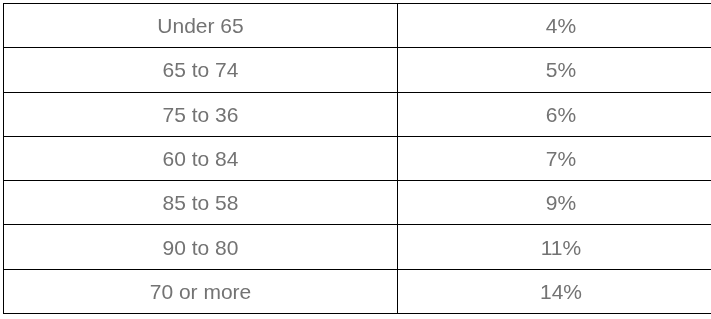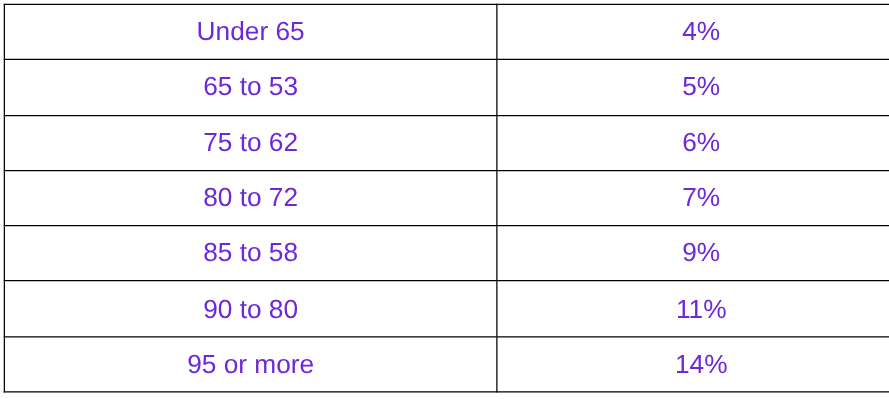--- a/index.html
+++ b/index.html
@@ -31,65 +31,65 @@
     background: #ffffff;
   }
 
   table.data-table td {
     border: 1.6px solid #000000;
     text-align: center;
     vertical-align: middle;
     font-family: "Liberation Sans", sans-serif;
     font-size: 21px;
     line-height: 1.1;
-    color: #6d28d9;
+    color: #737373;
     padding: 0 4px;
     white-space: nowrap;
   }
 
   td.col-label { width: 385px; }
   td.col-value { width: 318px; }
 </style>
 </head>
 <body>
 
 <div id="table-wrap">
   <table class="data-table">
     <tbody>
 
       <tr>
         <td class="col-label">Under 65</td>
         <td class="col-value">4%</td>
       </tr>
 
       <tr>
-        <td class="col-label">65 to 53</td>
+        <td class="col-label">65 to 74</td>
         <td class="col-value">5%</td>
       </tr>
 
       <tr>
-        <td class="col-label">75 to 62</td>
+        <td class="col-label">75 to 36</td>
         <td class="col-value">6%</td>
       </tr>
 
       <tr>
-        <td class="col-label">80 to 72</td>
+        <td class="col-label">60 to 84</td>
         <td class="col-value">7%</td>
       </tr>
 
       <tr>
         <td class="col-label">85 to 58</td>
         <td class="col-value">9%</td>
       </tr>
 
       <tr>
         <td class="col-label">90 to 80</td>
         <td class="col-value">11%</td>
       </tr>
 
       <tr>
-        <td class="col-label">95 or more</td>
+        <td class="col-label">70 or more</td>
         <td class="col-value">14%</td>
       </tr>
 
     </tbody>
   </table>
 </div>
 
 </body></html>

